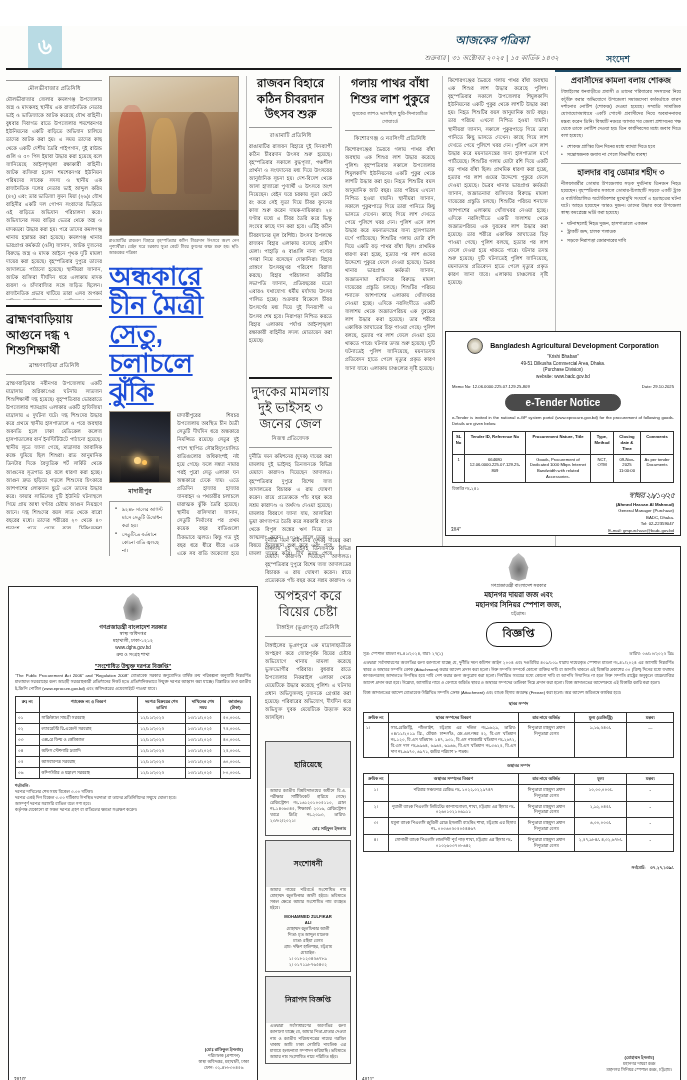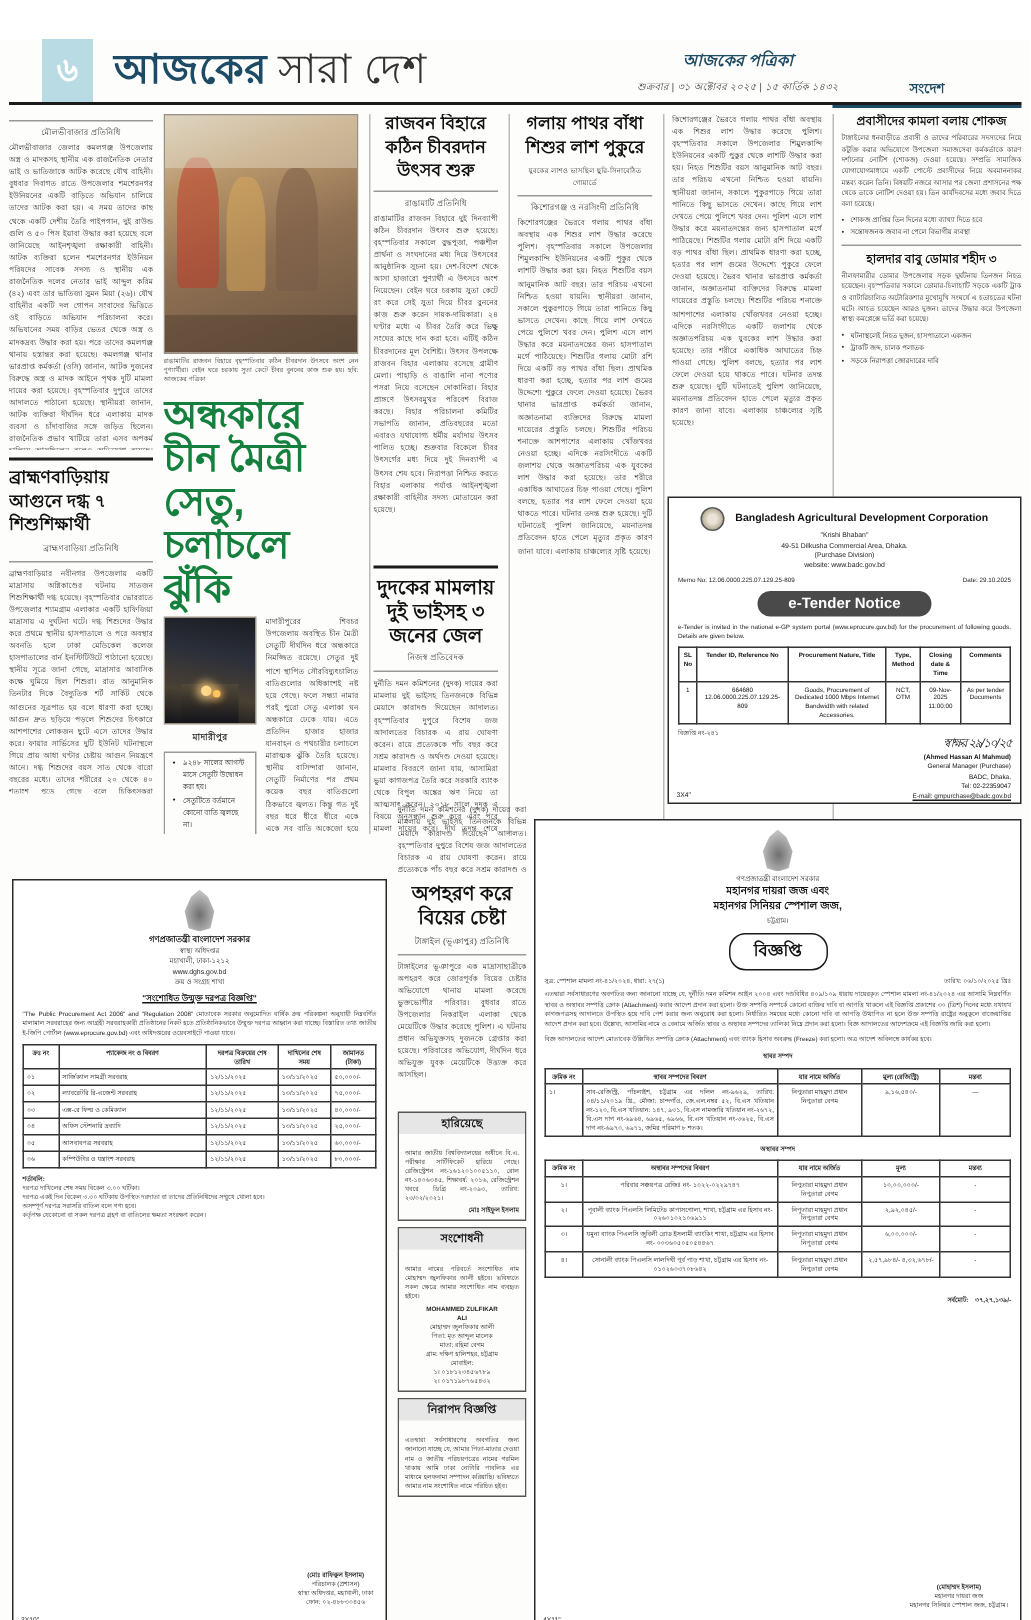--- a/index.html
+++ b/index.html
@@ -79,37 +79,37 @@
   }
   .photo-caption {
     font-size: 4.2px; color: #333; margin-top: 2px; line-height: 1.4;
     text-align: justify;
   }
   .ph-grad-a { background: linear-gradient(160deg,#d8ccb6 0%,#b9976c 25%,#8e6f52 55%,#6b5540 100%); }
   .ph-grad-b { background: linear-gradient(190deg,#1a1c22 0%,#2b2f3a 35%,#4a4033 70%,#12141a 100%); }
 
   .big-head {
     font-size: 26px; font-weight: bold; line-height: 1.12;
-    color: #15803d; letter-spacing: -.3px; margin: 6px 0 4px;
+    color: #1d4ed8; letter-spacing: -.3px; margin: 6px 0 4px; text-decoration: underline;
   }
 
   .bullet-box {
     border: 1px solid #9a9a9a; padding: 4px 5px; margin-top: 4px;
   }
   .bullet-box ul { list-style: none; }
   .bullet-box li {
     font-size: 4.8px; line-height: 1.6; color: #222;
     padding-left: 7px; position: relative; margin-bottom: 2px;
   }
   .bullet-box li::before {
     content: "●"; position: absolute; left: 0; top: 0; font-size: 3.4px;
   }
 
   .subhead-mid {
-    font-size: 13px; font-weight: bold; line-height: 1.25;
+    font-size: 13px; font-weight: normal; line-height: 1.25;
     color: #111; text-align: center; margin: 4px 0 2px;
   }
   .side-head {
     font-size: 8px; font-weight: bold; line-height: 1.3;
     color: #111; text-align: center; margin-bottom: 2px;
   }
   .side-body {
     font-size: 4.6px; line-height: 1.6; color: #2a2a2a; text-align: justify;
   }
   .side-list { margin-top: 3px; }
@@ -164,34 +164,30 @@
     background: radial-gradient(ellipse at 50% 60%, #6f6f6f 0%, #bdbdbd 60%, #e8e8e8 100%);
     clip-path: polygon(50% 0%, 72% 18%, 88% 52%, 78% 92%, 50% 100%, 22% 92%, 12% 52%, 28% 18%);
   }
 
   .notice-underline { text-decoration: underline; }
   .blue-link { color: #1a1a1a; text-decoration: underline; }
 
   .mini-box { border: 1px solid #555; padding: 3px 4px; margin-top: 4px; }
   .mini-box-title {
     text-align: center; font-size: 7.5px; font-weight: bold; color: #111;
-    background: #e6e6e6; margin: -3px -4px 10px; padding: 1px 0;
+    background: #e6e6e6; margin: -3px -4px 0; padding: 17px 0;
   }
 </style>
 </head>
 <body>
 
 <div class="page">
 
   <div class="masthead">
     <div class="page-num-box">৬</div>
-    <div class="mast-title">
-      <span class="b1">আজকের</span>
-      <span class="b2">সারা দেশ</span>
-    </div>
     <div class="mast-right">
       <div class="mast-paper">আজকের পত্রিকা</div>
       <div class="mast-date">শুক্রবার | ৩১ অক্টোবর ২০২৫ | ১৫ কার্তিক ১৪৩২</div>
     </div>
   </div>
   <div class="mast-sondesh">
     <div class="sond-label">সংদেশ</div>
   </div>
 
   <div class="main-grid">

